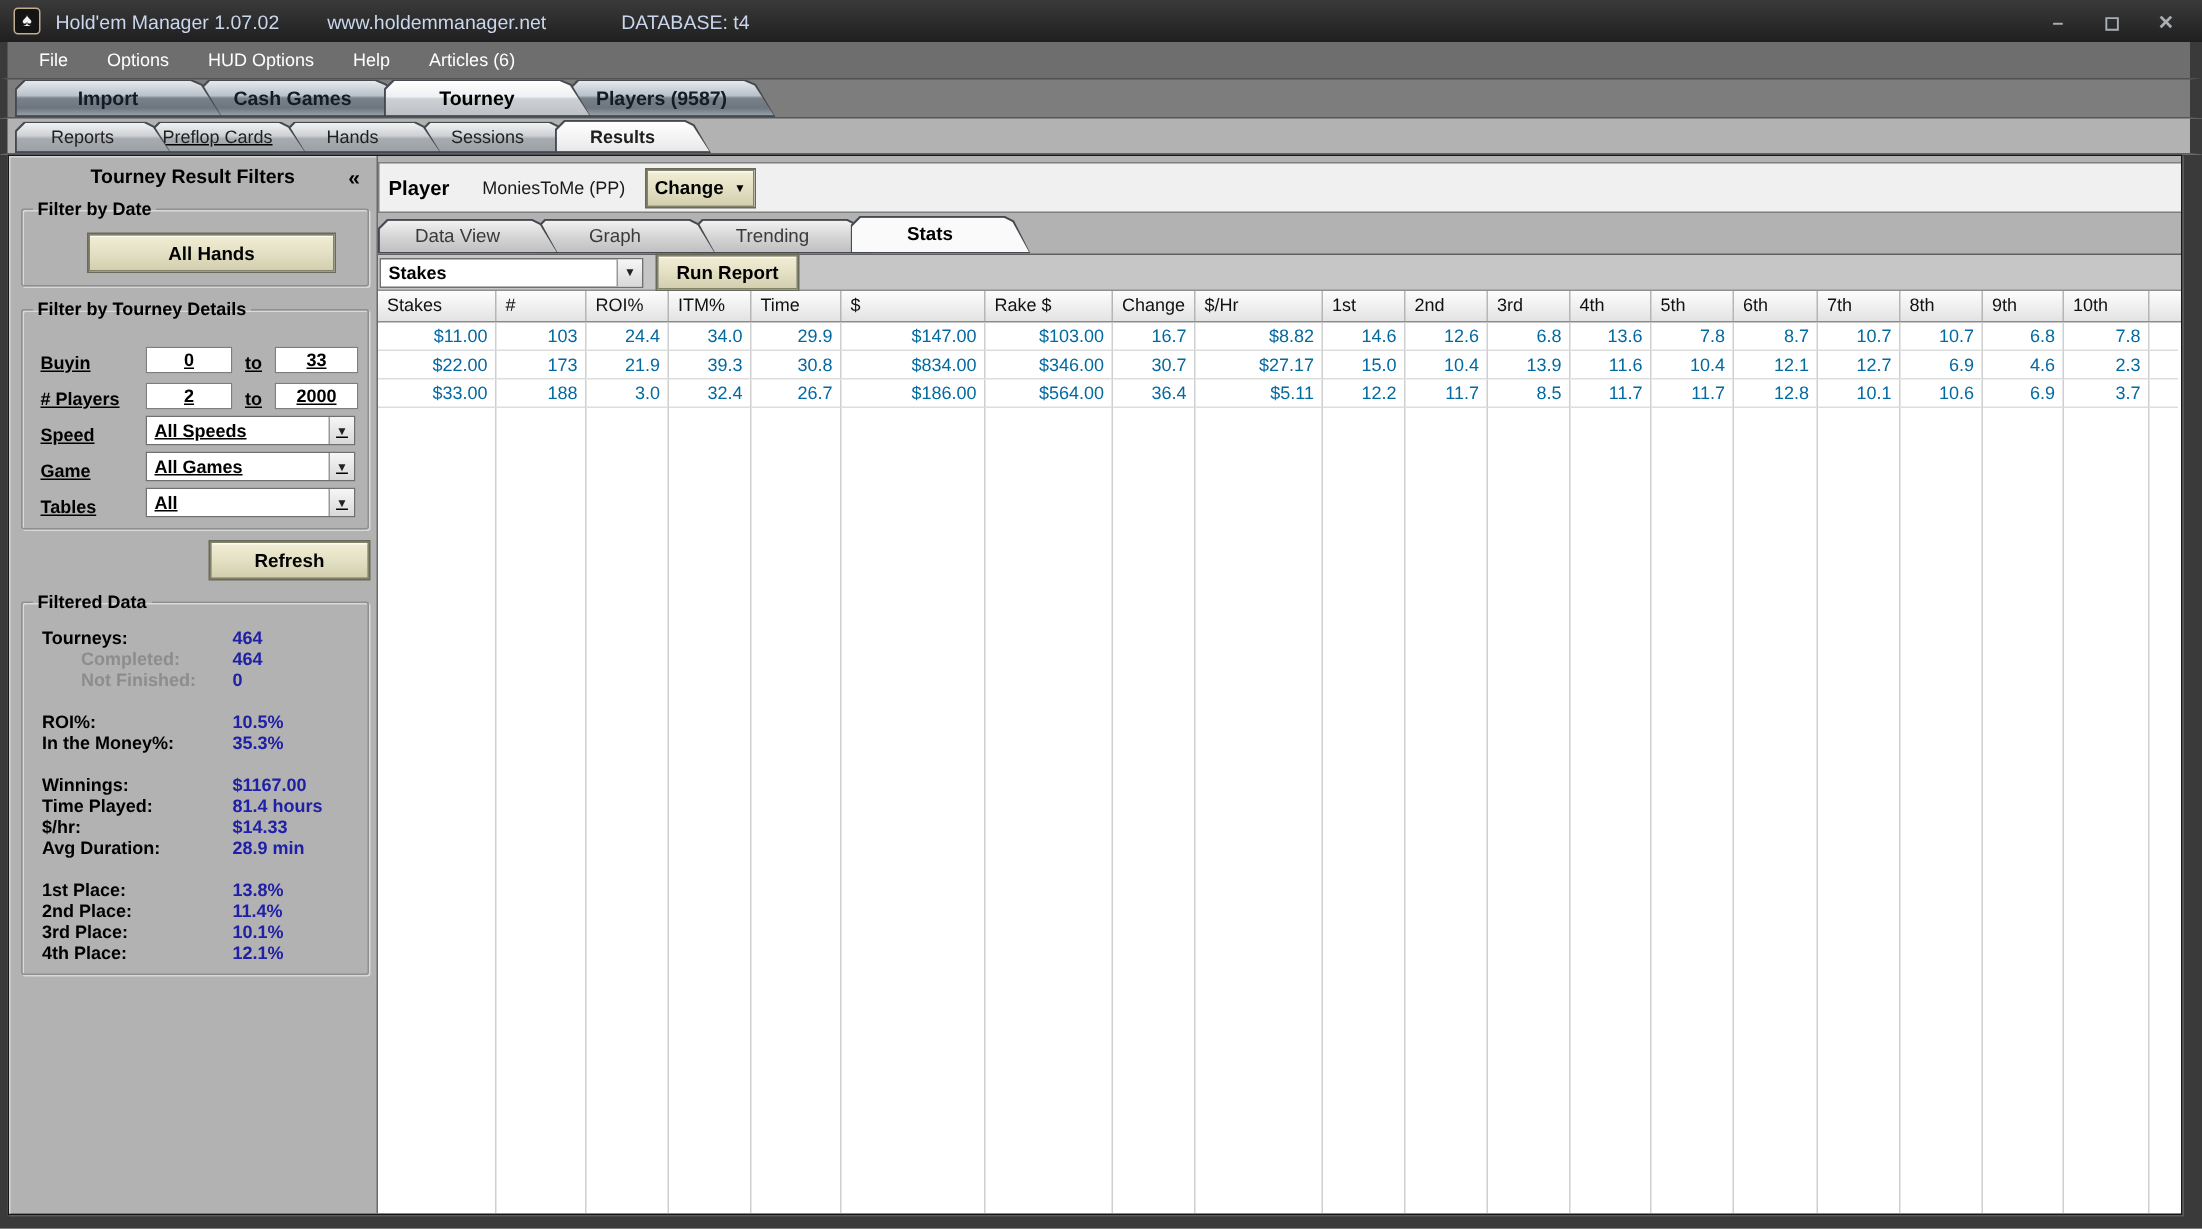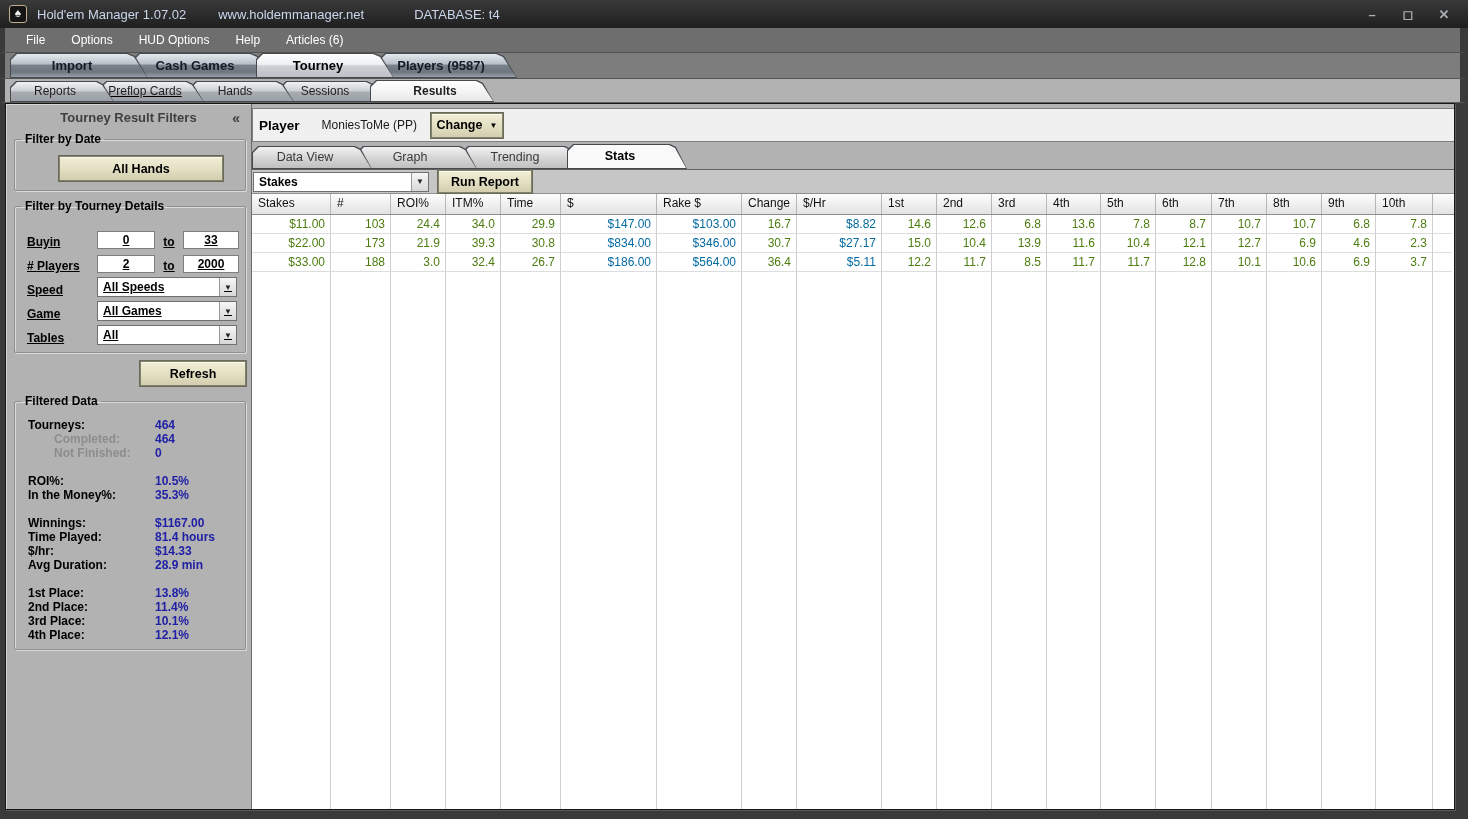--- a/index.html
+++ b/index.html
@@ -24,21 +24,21 @@
 .main-tab.active .tab-label{color:#000;}
 .subtabs{height:23px;background:#b2b2b2;display:flex;align-items:flex-end;padding-left:5px;border-left:5px solid #3a3a3a;border-right:8px solid #3a3a3a;border-bottom:1px solid #5f5f5f;flex:0 0 auto;}
 .sub-tab{width:104px;margin-right:-14px;height:21px;--clip:polygon(0 100%, 0 6px, 6px 0, calc(100% - 17px) 0, calc(100% - 11px) 3px, 100% 100%);}
 .sub-tab .tab-fill{background:linear-gradient(180deg,#f2f2f2 0%,#cdd1d5 45%,#a8acb0 55%,#9aa0a6 100%);}
 .sub-tab.active{height:22px;}
 .sub-tab.active .tab-fill{background:linear-gradient(180deg,#ffffff,#f2f2f2 60%,#e8e8e8);}
 .sub-tab .tab-label{font-size:12px;color:#1f1f1f;line-height:21px;}
 .sub-tab.active .tab-label{font-weight:bold;line-height:22px;}
 .content{flex:1;display:flex;margin:0 13px 9px 5px;border:1px solid #161616;box-shadow:1px 1px 0 #5a5a5a;background:#b2b2b2;overflow:hidden;}
 .sidebar{width:245px;flex:0 0 auto;background:#b2b2b2;border-right:1px solid #6a6a6a;display:flex;flex-direction:column;box-shadow:inset 1px 1px 0 #d6d6d6;}
-.sb-header{height:28px;line-height:28px;text-align:center;font-weight:bold;font-size:13px;color:#404040;position:relative;flex:0 0 auto;}
+.sb-header{height:28px;line-height:28px;text-align:center;font-weight:bold;font-size:13px;color:#000000;position:relative;flex:0 0 auto;}
 .sb-collapse{position:absolute;right:11px;top:0;font-size:14px;}
 fieldset.fs{margin:0 5px 0 8px;border:1px solid #8f8f8f;border-radius:2px;box-shadow:inset 1px 1px 0 #d9d9d9,1px 1px 0 #d9d9d9;padding:0;}
 fieldset.fs legend{font-weight:bold;font-size:12px;color:#000;margin-left:7px;padding:0 3px;}
 fieldset.fs-date{padding-bottom:9px;}
 .all-hands{display:block;margin:10px 0 0 44px;width:162px;height:23px;}
 .beige-btn{font-family:inherit;background:linear-gradient(180deg,#f2eed6 0%,#e4e0c4 50%,#d2ceae 100%);border:1px solid #83836b;box-shadow:0 0 0 1px #6a6a5a,inset 0 1px 0 rgba(255,255,255,.7);font-weight:bold;font-size:12.5px;color:#000;cursor:default;}
 fieldset.fs-details{margin-top:8px;padding-bottom:7px;}
 .frow{display:flex;align-items:flex-end;margin:4px 0 0 12px;height:20px;font-size:12px;text-decoration:underline;}
 .frow:first-of-type{margin-top:16px;}
 .flabel{width:70px;font-weight:bold;}
@@ -71,21 +71,21 @@
 .view-tab .tab-label{font-size:12.5px;color:#3a3a3a;line-height:22px;}
 .view-tab.active .tab-label{font-weight:bold;color:#000;line-height:25px;}
 .toolbar{height:23px;background:#c6c6c6;border-bottom:1px solid #8f8f8f;display:flex;align-items:center;padding-left:1px;flex:0 0 auto;}
 .stakes{width:176px;margin-right:9px;box-sizing:border-box;height:20px;}
 .runreport{width:92px;height:21px;}
 .table-area{flex:1;background:#fff;display:flex;flex-direction:column;overflow:hidden;}
 .thead{display:flex;height:20px;background:linear-gradient(#fdfdfd,#e3e3e3);border-bottom:1px solid #8c8c8c;flex:0 0 auto;}
 .th{box-sizing:border-box;border-right:1px solid #b6b6b6;font-size:12px;color:#111;padding-left:6px;line-height:19px;white-space:nowrap;overflow:hidden;flex:0 0 auto;}
 .th:last-child{border-right:none;}
 .trow{display:flex;height:19px;flex:0 0 auto;}
-.td{box-sizing:border-box;border-right:1px solid #cfcfcf;border-bottom:1px solid #dddddd;font-size:12px;color:#4d7c0f;text-align:right;padding-right:5px;line-height:18px;white-space:nowrap;overflow:hidden;flex:0 0 auto;}
+.td{box-sizing:border-box;border-right:1px solid #cfcfcf;border-bottom:1px solid #dddddd;font-size:12px;color:#0369a1;text-align:right;padding-right:5px;line-height:18px;white-space:nowrap;overflow:hidden;flex:0 0 auto;}
 .td:last-child{border-right:none;}
 .td.money{color:#0369a1;}
 .tfill{flex:1;display:flex;}
 .tfill-cell{box-sizing:border-box;border-right:1px solid #cfcfcf;height:100%;flex:0 0 auto;}
 .tfill-cell:last-child{border-right:none;}
 </style>
 </head>
 <body>
 
 <div class="window">
@@ -135,21 +135,21 @@
         <span class="tab-label">Preflop Cards</span>
       </div>
       <div class="tab sub-tab" style="z-index: 38;">
         <div class="tab-fill"></div>
         <span class="tab-label">Hands</span>
       </div>
       <div class="tab sub-tab" style="z-index: 37;">
         <div class="tab-fill"></div>
         <span class="tab-label">Sessions</span>
       </div>
-      <div class="tab sub-tab active" style="z-index: 60; padding-left: 20px;">
+      <div class="tab sub-tab active" style="z-index: 60;">
         <div class="tab-fill"></div>
         <span class="tab-label">Results</span>
       </div>
     </div>
   <div class="content">
     <div class="sidebar">
       <div class="sb-header">
         <span>Tourney Result Filters</span>
         <span class="sb-collapse">«</span>
       </div>

